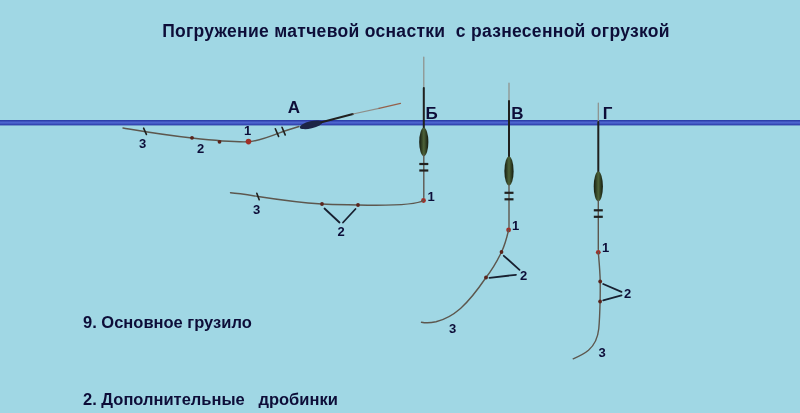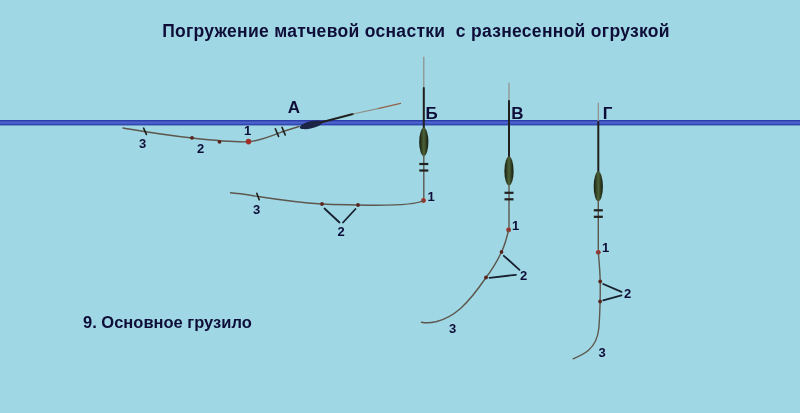--- a/index.html
+++ b/index.html
@@ -138,16 +138,17 @@
       <path class="ptr" d="M603.2,300.3 L621.5,295.3"></path>
       <text class="num" x="605.5" y="252">1</text>
       <text class="num" x="627.5" y="297.5">2</text>
       <text class="num" x="602" y="356.5">3</text>
       <text class="letter" x="607.5" y="118.5">Г</text>
     </g>
   </svg>
 
   <div class="legend">
     <div class="legend-item">9. Основное грузило</div>
+    <div class="legend-item">2. Дополнительные   дробинки</div>
     
   </div>
 
 </div>
 
 </body></html>

